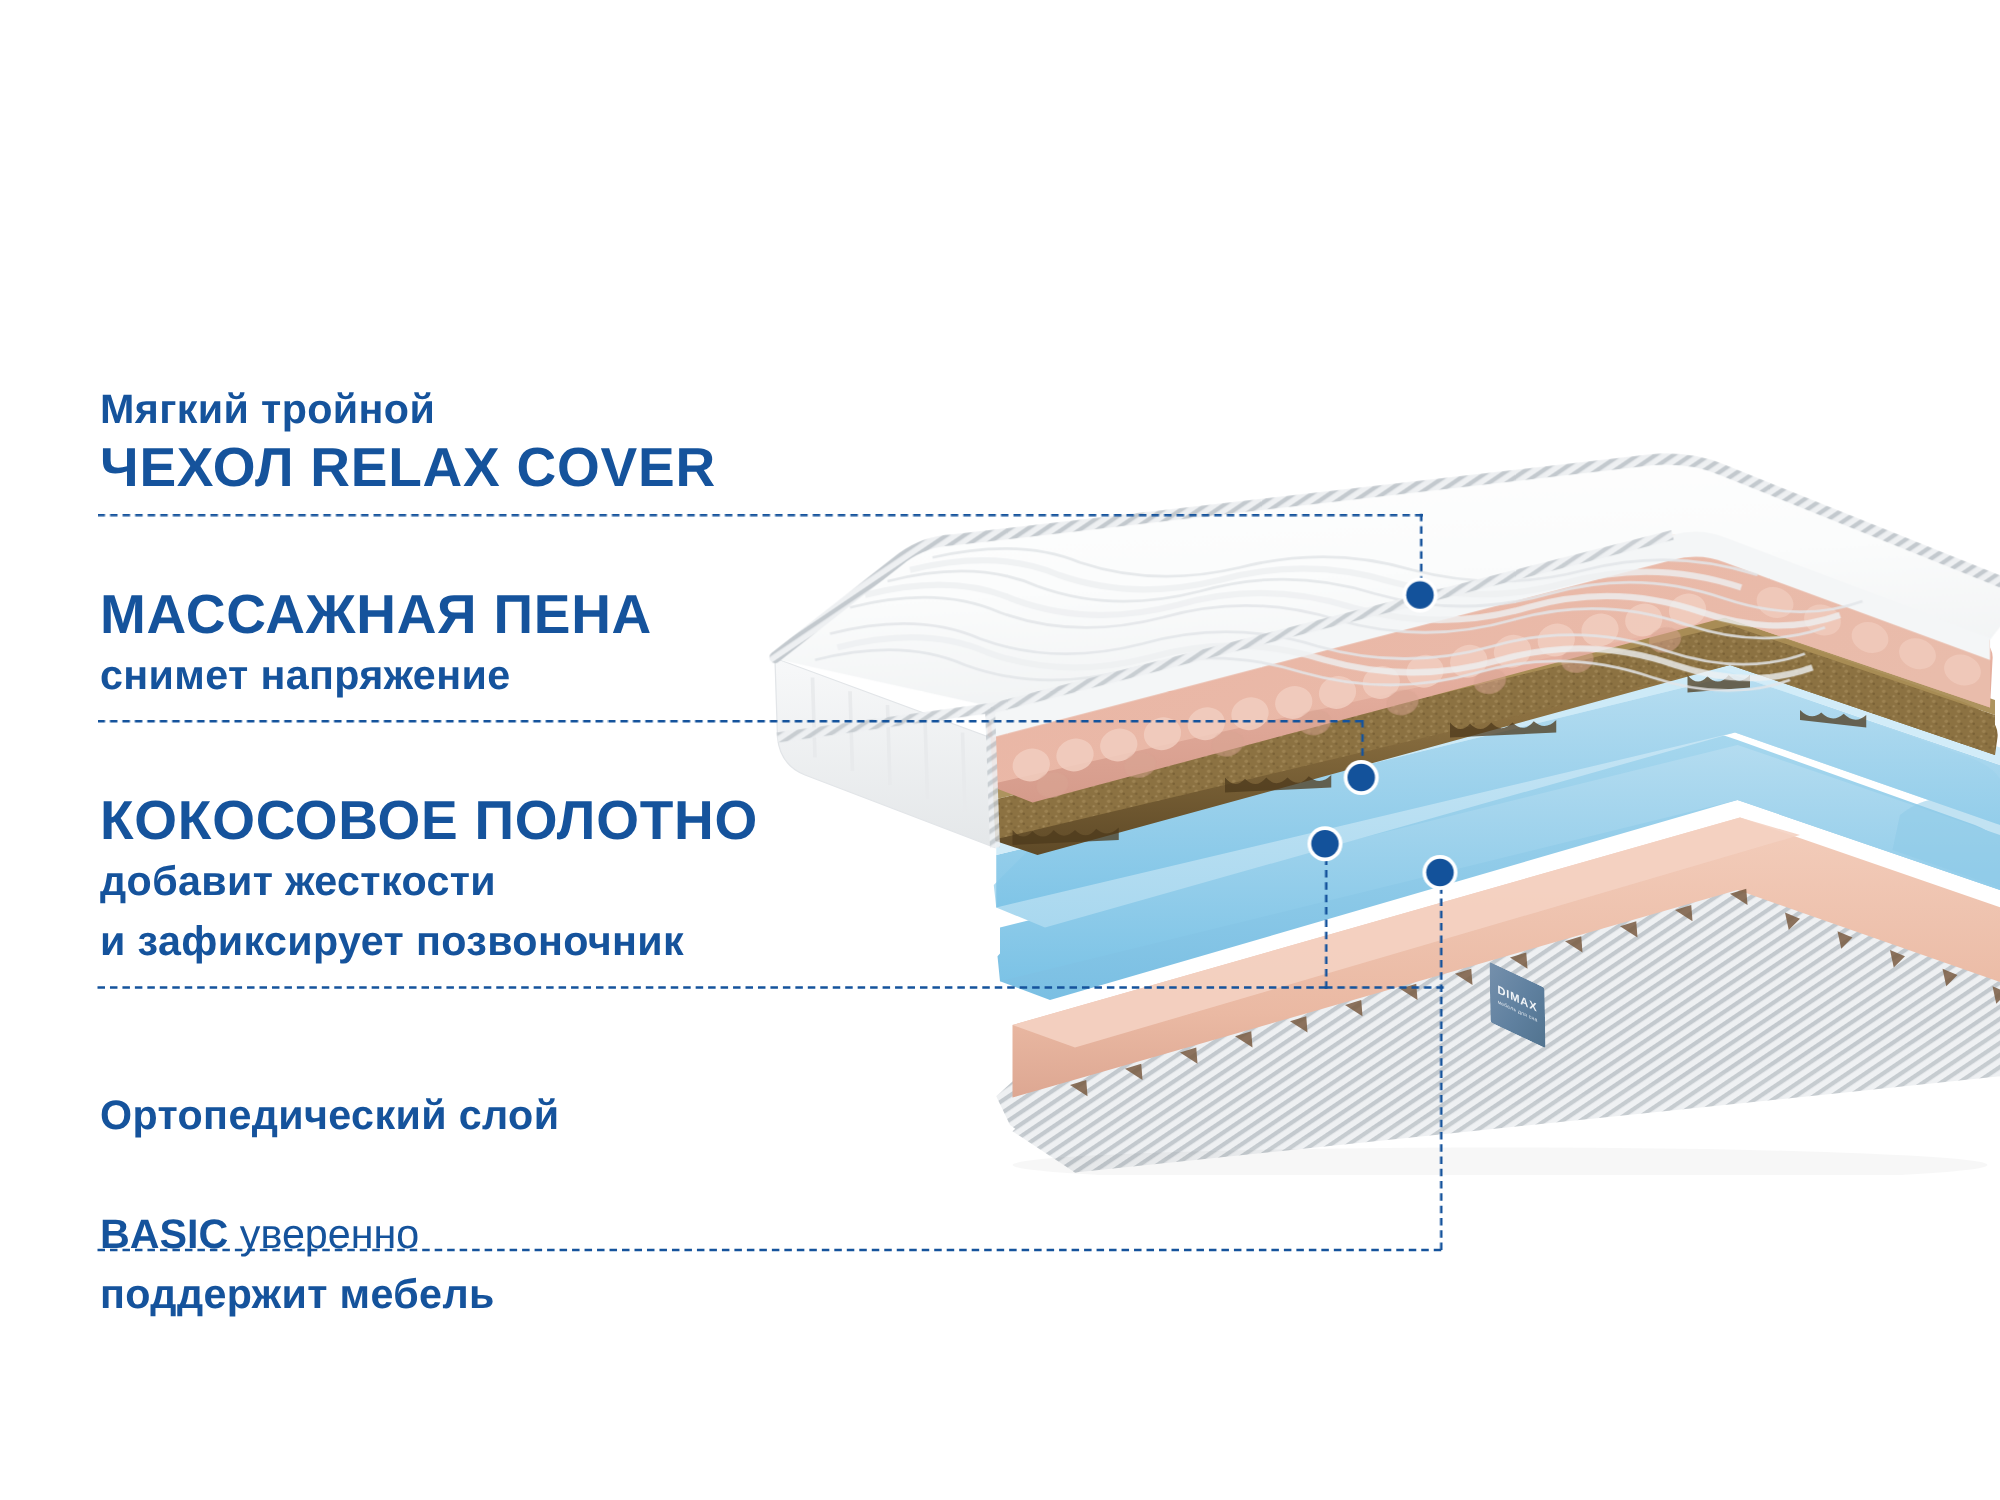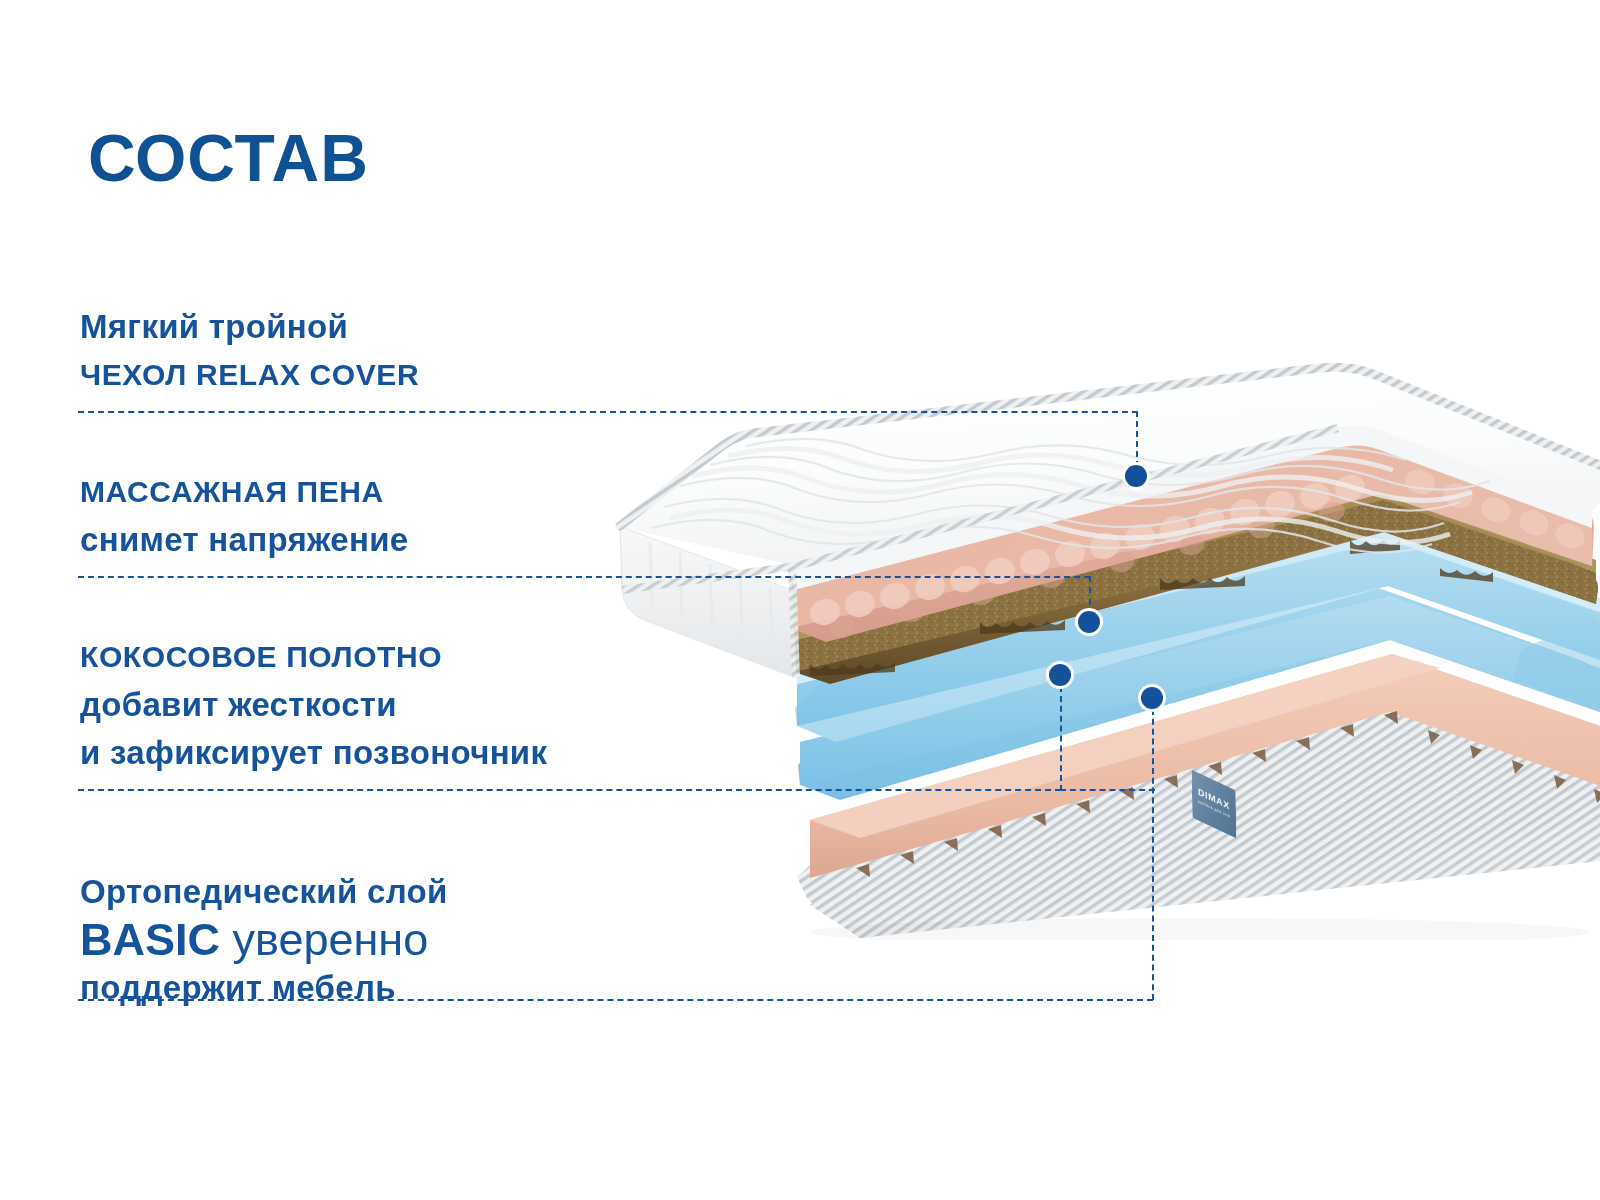--- a/index.html
+++ b/index.html
@@ -44,28 +44,29 @@
     white-space: nowrap;
   }
   .line-bold {
     font-weight: 700;
     font-size: 33px;
     line-height: 48px;
     letter-spacing: .4px;
     white-space: nowrap;
   }
   .line-bold.caps {
-    font-size: 30px;
+    font-size: 44px;
     letter-spacing: .6px;
   }
   .mixed {
     font-weight: 400;
-    font-size: 45px;
+    font-size: 33px;
     line-height: 48px;
     white-space: nowrap;
+    margin-top: 47px;
   }
   .mixed b { font-weight: 700; }
 
   
   .lead-h {
     position: absolute;
     height: 0;
     border-top: 2px dashed #15539c;
   }
   .lead-v {
@@ -148,21 +149,20 @@
     font-size: 4px;
     letter-spacing: .2px;
     color: #dfe6ed;
   }
 </style>
 </head>
 <body style="background: rgb(255, 255, 255);">
 
 <div id="page">
 
-  <div id="page-title">СОСТАВ</div>
 
   <div id="mattress">
     <svg class="layer" viewBox="0 0 1060 680" width="1060" height="680">
       <defs>
         <linearGradient id="gCoverTop" x1="0" y1="0" x2="0.3" y2="1">
           <stop offset="0%" stop-color="#ffffff"></stop>
           <stop offset="55%" stop-color="#fbfcfc"></stop>
           <stop offset="100%" stop-color="#f1f3f4"></stop>
         </linearGradient>
         <linearGradient id="gCoverSide" x1="0" y1="0" x2="0" y2="1">

